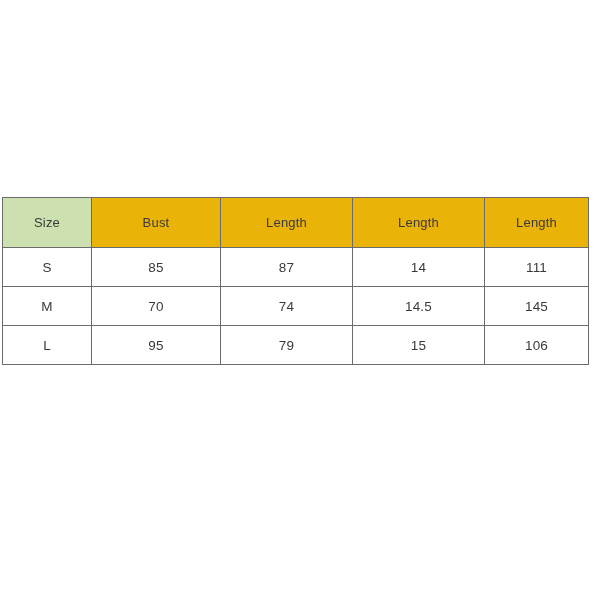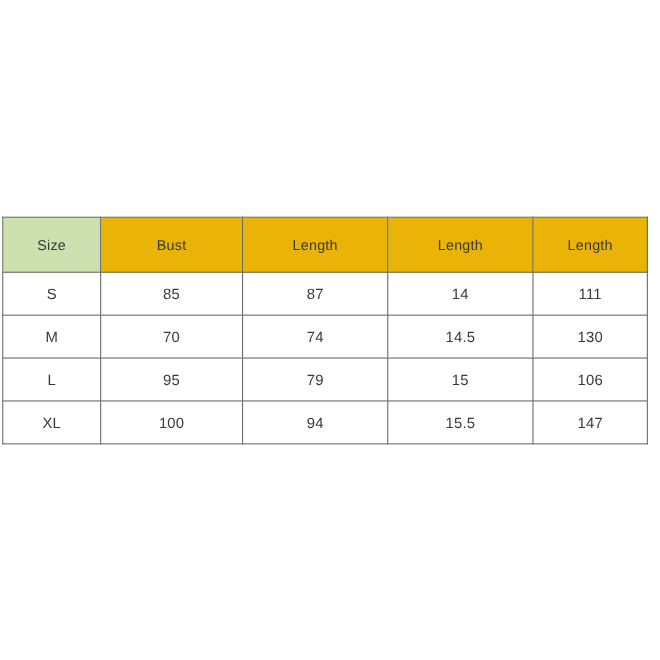--- a/index.html
+++ b/index.html
@@ -89,31 +89,24 @@
         <td>85</td>
         <td>87</td>
         <td>14</td>
         <td>111</td>
       </tr>
       <tr>
         <td>M</td>
         <td>70</td>
         <td>74</td>
         <td>14.5</td>
-        <td>130</td>
+        <td>145</td>
       </tr>
       <tr>
         <td>L</td>
         <td>95</td>
         <td>79</td>
         <td>15</td>
         <td>106</td>
       </tr>
-      <tr>
-        <td>XL</td>
-        <td>100</td>
-        <td>94</td>
-        <td>15.5</td>
-        <td>147</td>
-      </tr>
     </tbody>
   </table>
 </div>
 
 </body></html>

